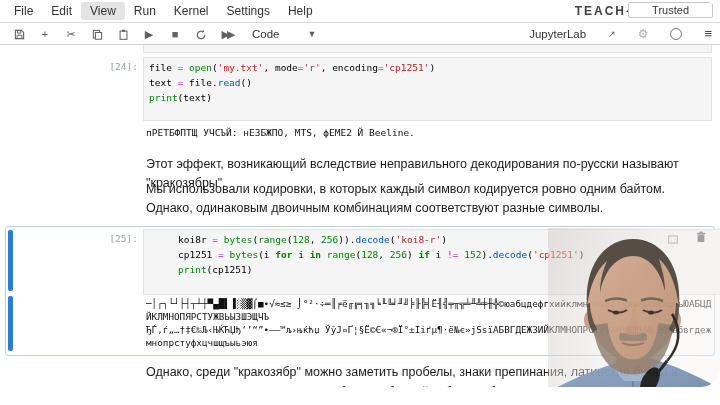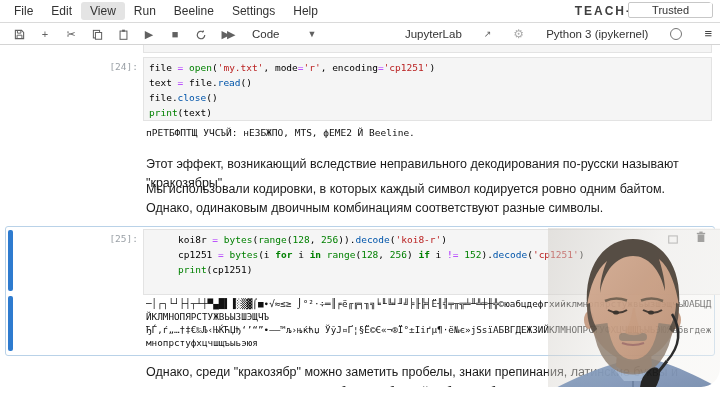--- a/index.html
+++ b/index.html
@@ -66,21 +66,21 @@
 </head>
 <body>
 
 <div class="screen">
 
   <div class="menubar">
     <span class="menu-item">File</span>
     <span class="menu-item">Edit</span>
     <span class="menu-item active">View</span>
     <span class="menu-item">Run</span>
-    <span class="menu-item">Beeline</span>
+    <span class="menu-item">Kernel</span>
     <span class="menu-item">Settings</span>
     <span class="menu-item">Help</span>
   </div>
   <div class="logo">TEACH-IN</div>
   <div class="trusted-btn">Trusted</div>
 
   <div class="toolbar">
     <span class="tb-icon">
       <svg width="11" height="11" viewBox="0 0 16 16">
           <path fill="none" stroke="#616161" stroke-width="1.6" d="M2 2h9l3 3v9H2z"></path>
@@ -111,33 +111,31 @@
     </span>
     <span class="tb-icon" style="letter-spacing:-3px;">▶▶</span>
     <div class="cell-type-dd">
       <span>Code</span>
       <span style="color:#616161;font-size:9px;">▼</span>
     </div>
     <div class="tb-right">
       <span>JupyterLab</span>
       <span class="ext-ic">↗</span>
       <span class="gear-ic">⚙</span>
-      <span>Python 3 (ipykernel)</span>
       <span class="kernel-circle"></span>
       <span class="hamburger">≡</span>
     </div>
   </div>
 
   <div class="partial-cell"></div>
 
   <div class="prompt" style="left:84px;top:61px;">[24]:</div>
   <div class="code-box" style="left:143px;top:57px;width:562px;height:60px;">
       <div class="code-line"><span class="tok-v">file </span><span class="tok-op">=</span><span class="tok-v"> </span><span class="tok-b">open</span><span class="tok-v">(</span><span class="tok-s">'my.txt'</span><span class="tok-v">, mode</span><span class="tok-op">=</span><span class="tok-s">'r'</span><span class="tok-v">, encoding</span><span class="tok-op">=</span><span class="tok-s">'cp1251'</span><span class="tok-v">)</span></div>
       <div class="code-line"><span class="tok-v">text </span><span class="tok-op">=</span><span class="tok-v"> file.</span><span class="tok-p">read</span><span class="tok-v">()</span></div>
-      <div class="code-line"><span class="tok-v">file.</span><span class="tok-p">close</span><span class="tok-v">()</span></div>
       <div class="code-line"><span class="tok-b">print</span><span class="tok-v">(text)</span></div>
     </div>
   <div class="out-text" style="left:146px;top:127px;">пРЕТБФПТЩ УЧСЪЙ: нЕЗБЖПО, MTS, фЕМЕ2 Й Beeline.</div>
 
   <div class="md" style="top:180px;">Мы использовали кодировки, в которых каждый символ кодируется ровно одним байтом. Однако, одинаковым двоичным комбинациям соответствуют разные символы.</div>
   <div class="md" style="top:155px;">Этот эффект, возникающий вследствие неправильного декодирования по-русски называют "кракозябры".</div>
 
   <div class="sel-box"></div>
   <div class="sel-bar" style="top:230px;height:61px;"></div>
   <div class="sel-bar" style="top:296px;height:55px;"></div>

